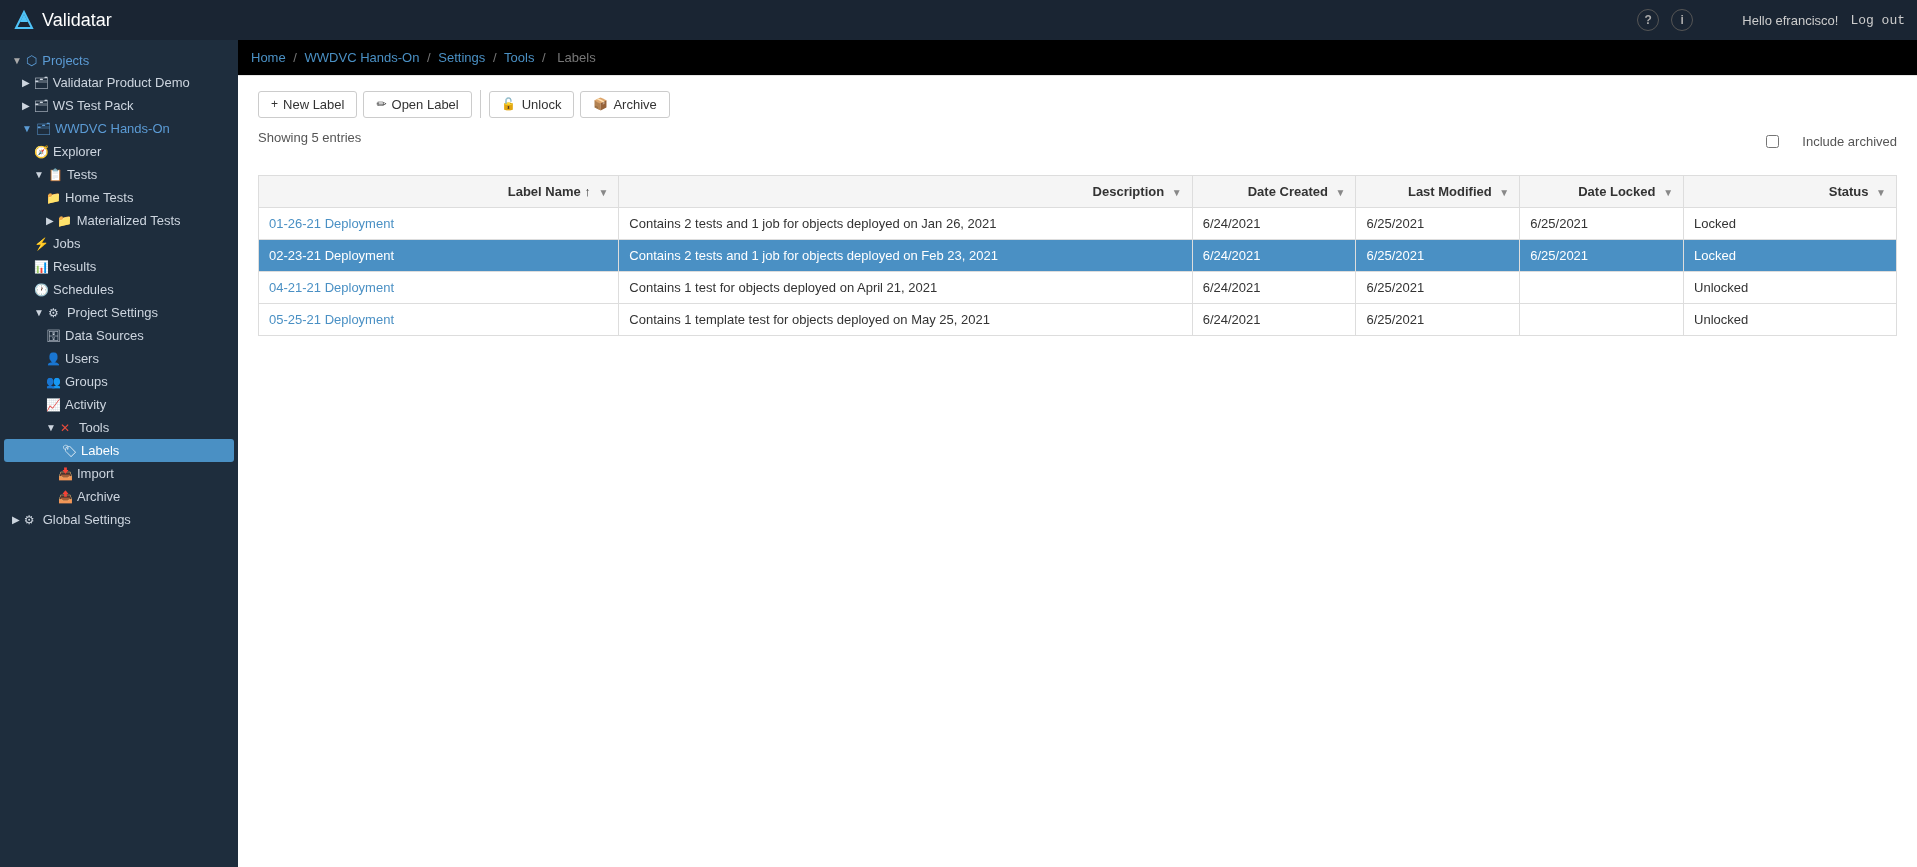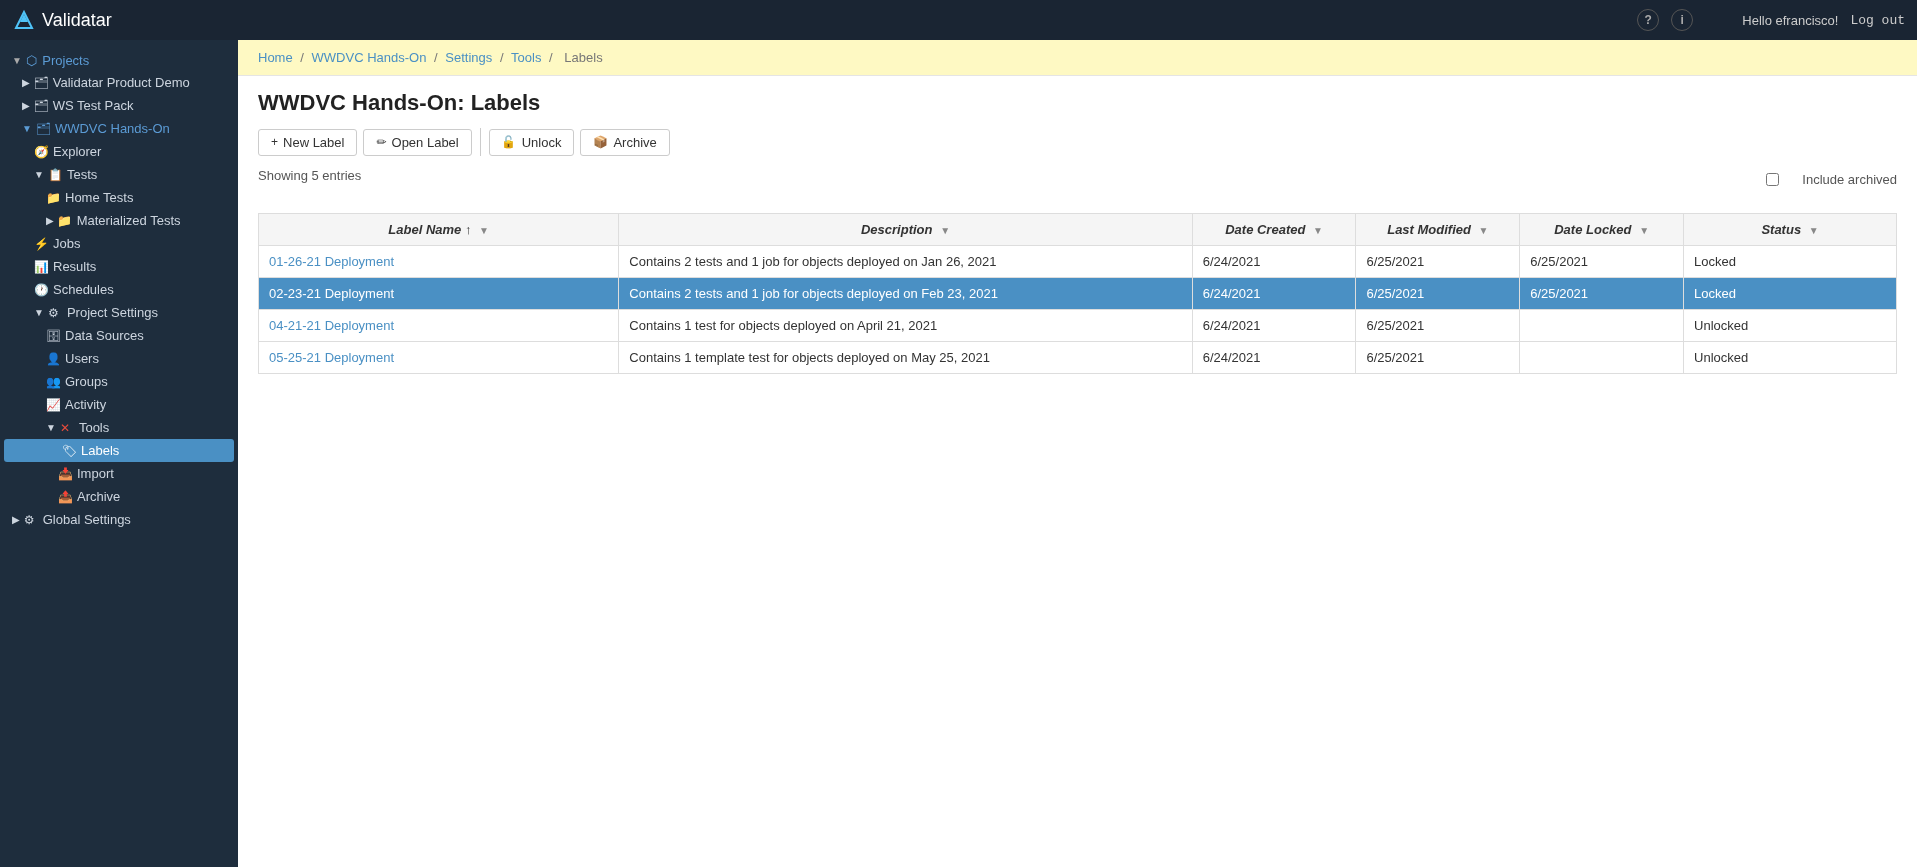--- a/index.html
+++ b/index.html
@@ -95,25 +95,25 @@
     
     .content {
       flex: 1;
       background: white;
       overflow-y: auto;
       padding: 0;
     }
 
     
     .breadcrumb {
-      padding: 10px 20px;
+      padding: 10px 13px;
       font-size: 13px;
       color: #555;
       border-bottom: 1px solid #e5e5e5;
-      background: #fef9c3;
+      background: #000000;
     }
     .breadcrumb a { color: #4a90c4; text-decoration: none; }
     .breadcrumb span { color: #777; margin: 0 4px; }
 
     
     .page-header {
       padding: 14px 20px 10px;
     }
     .page-title {
       font-size: 22px;
@@ -174,26 +174,25 @@
 
     
     .data-table {
       width: 100%;
       border-collapse: collapse;
       font-size: 13px;
     }
     .data-table th {
       background: #f5f5f5;
       border: 1px solid #ddd;
-      padding: 8px 26px;
-      text-align: center;
+      padding: 8px 10px;
+      text-align: right;
       font-weight: bold;
       color: #333;
       white-space: nowrap;
-      font-style: italic;
     }
     .data-table th .sort-icon { color: #888; margin-left: 4px; font-size: 10px; }
     .data-table td {
       border: 1px solid #ddd;
       padding: 8px 10px;
       color: #333;
     }
     .data-table tr.selected { background: #4a90c4 !important; color: white; }
     .data-table tr.selected td { color: white; }
     .data-table tr.selected a { color: white; }
@@ -362,21 +361,20 @@
       <a>WWDVC Hands-On</a>
       <span> / </span>
       <a>Settings</a>
       <span> / </span>
       <a>Tools</a>
       <span> / </span>
       <span>Labels</span>
     </div>
 
     <div class="page-header">
-      <div class="page-title">WWDVC Hands-On: Labels</div>
 
       <div class="toolbar">
         <button class="btn">
           <span class="btn-icon">+</span>
           <span>New Label</span>
         </button>
         <button class="btn">
           <span class="btn-icon">✏</span>
           <span>Open Label</span>
         </button>

